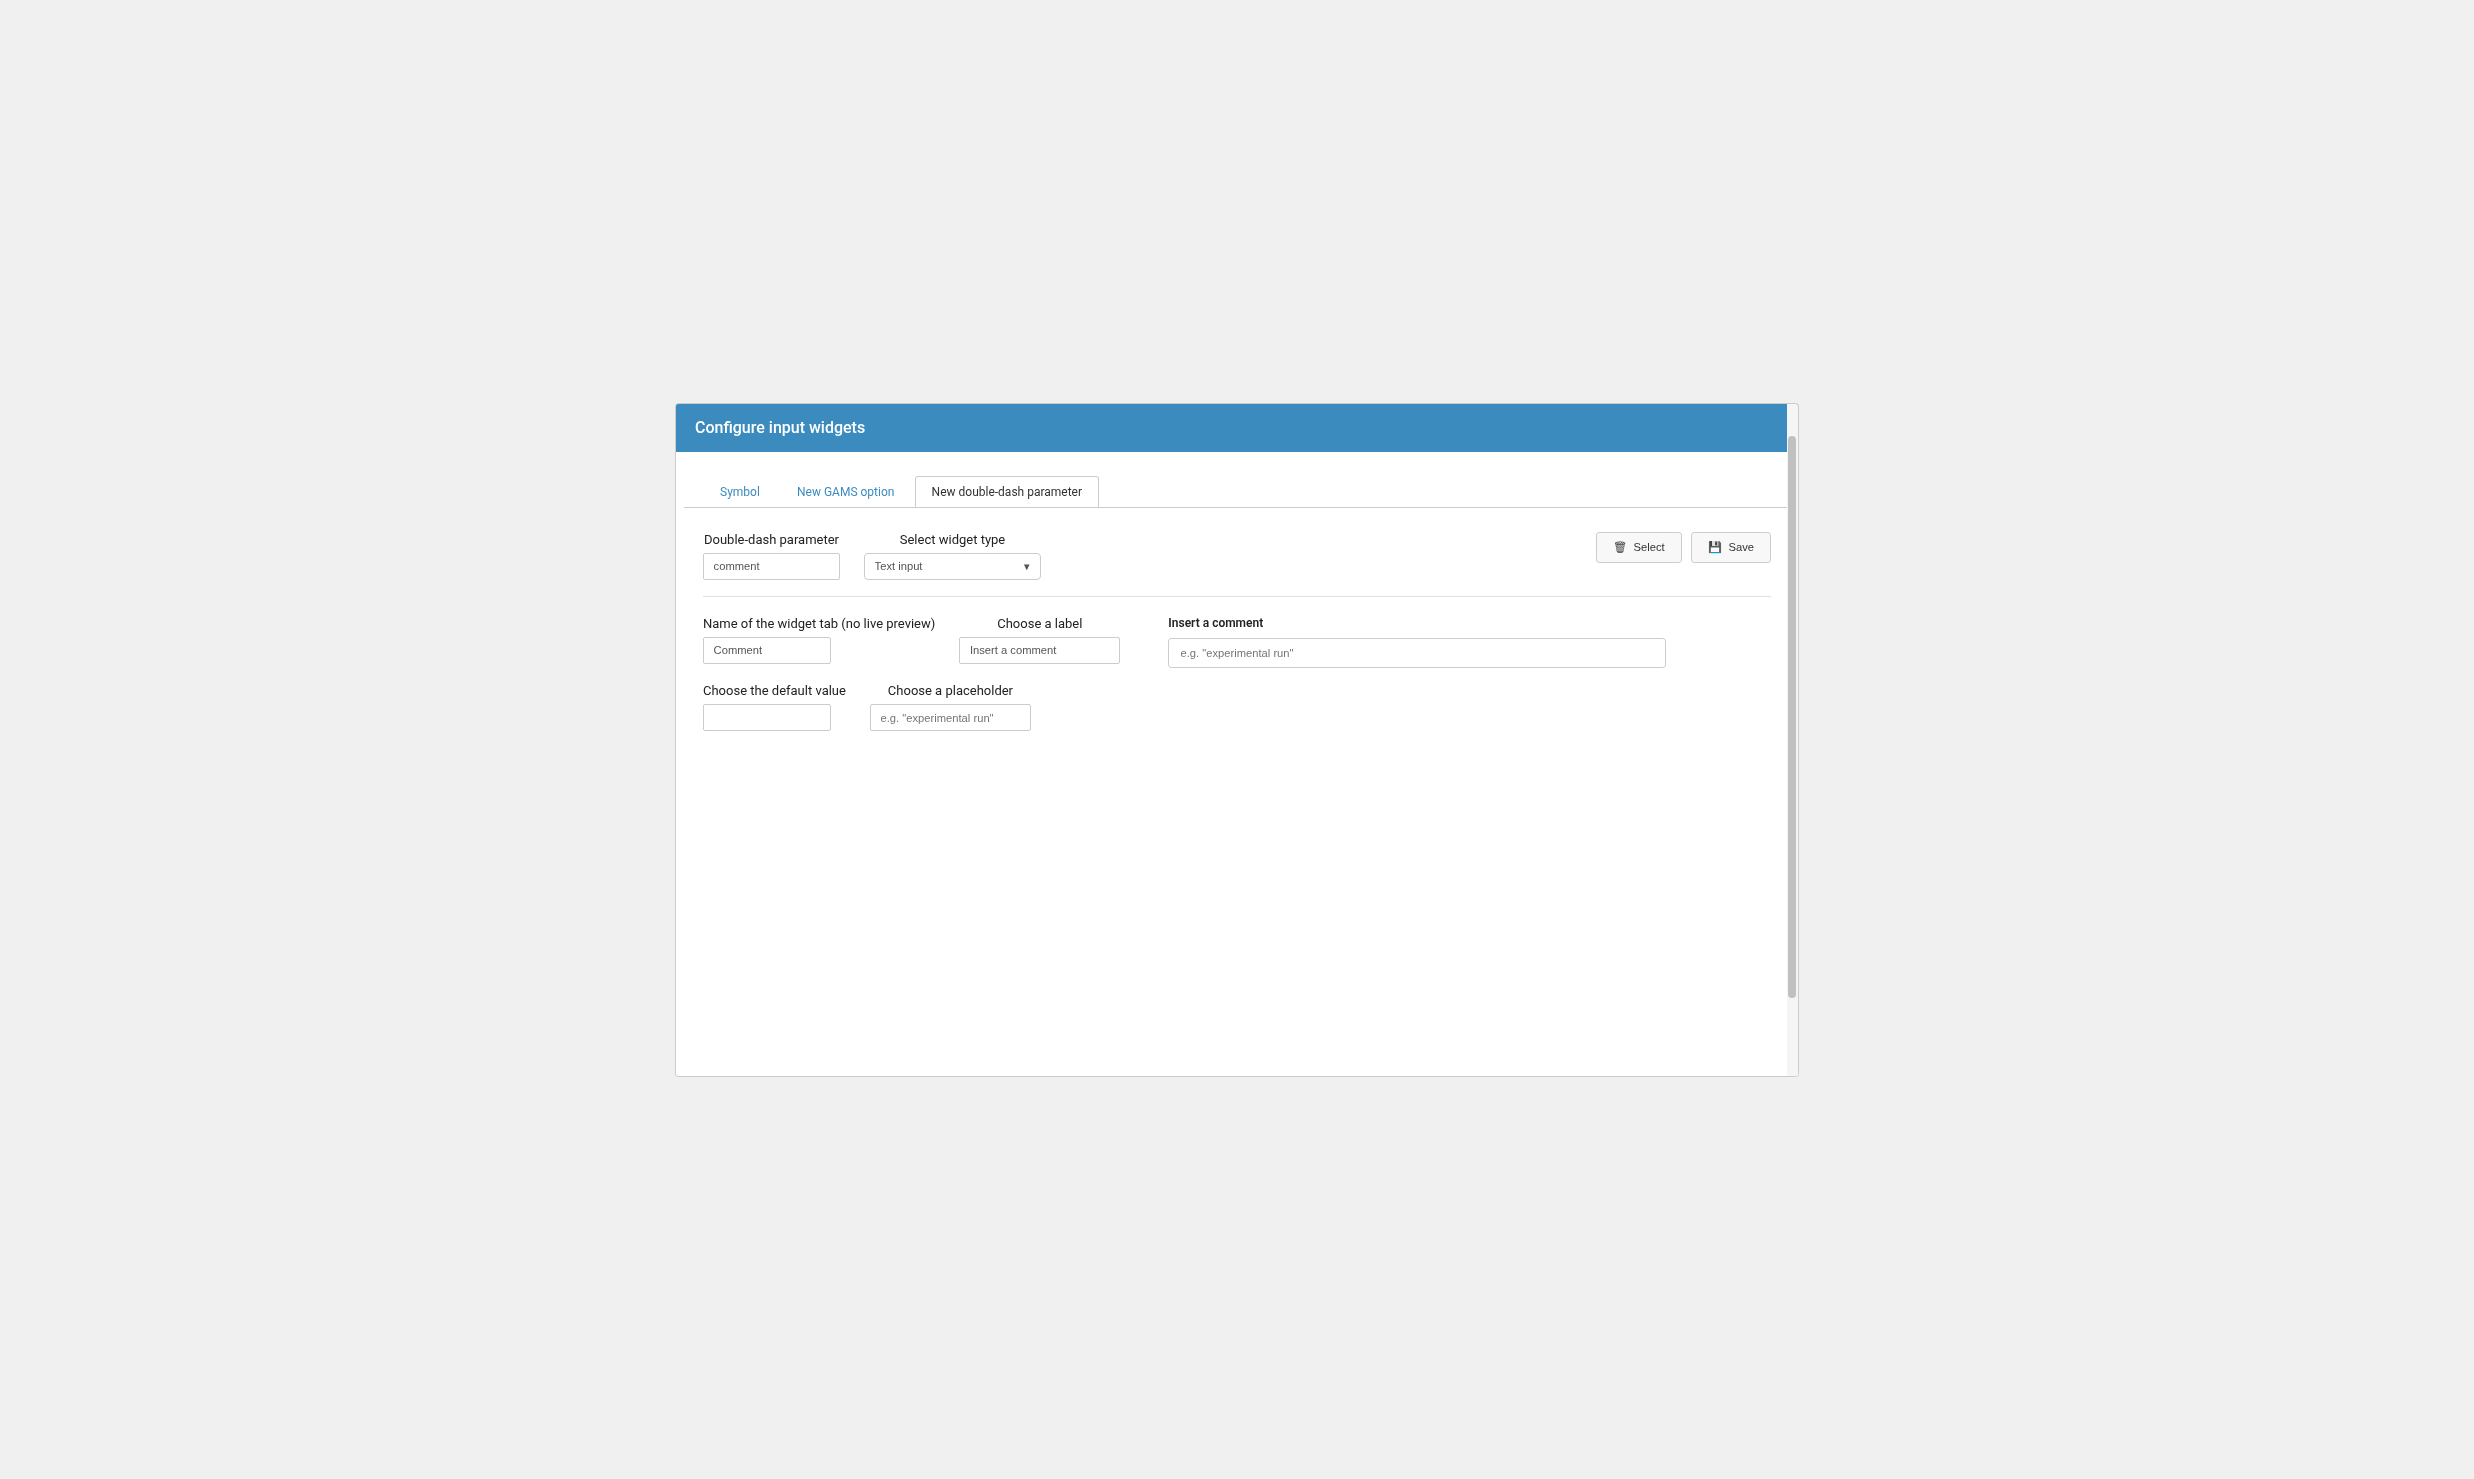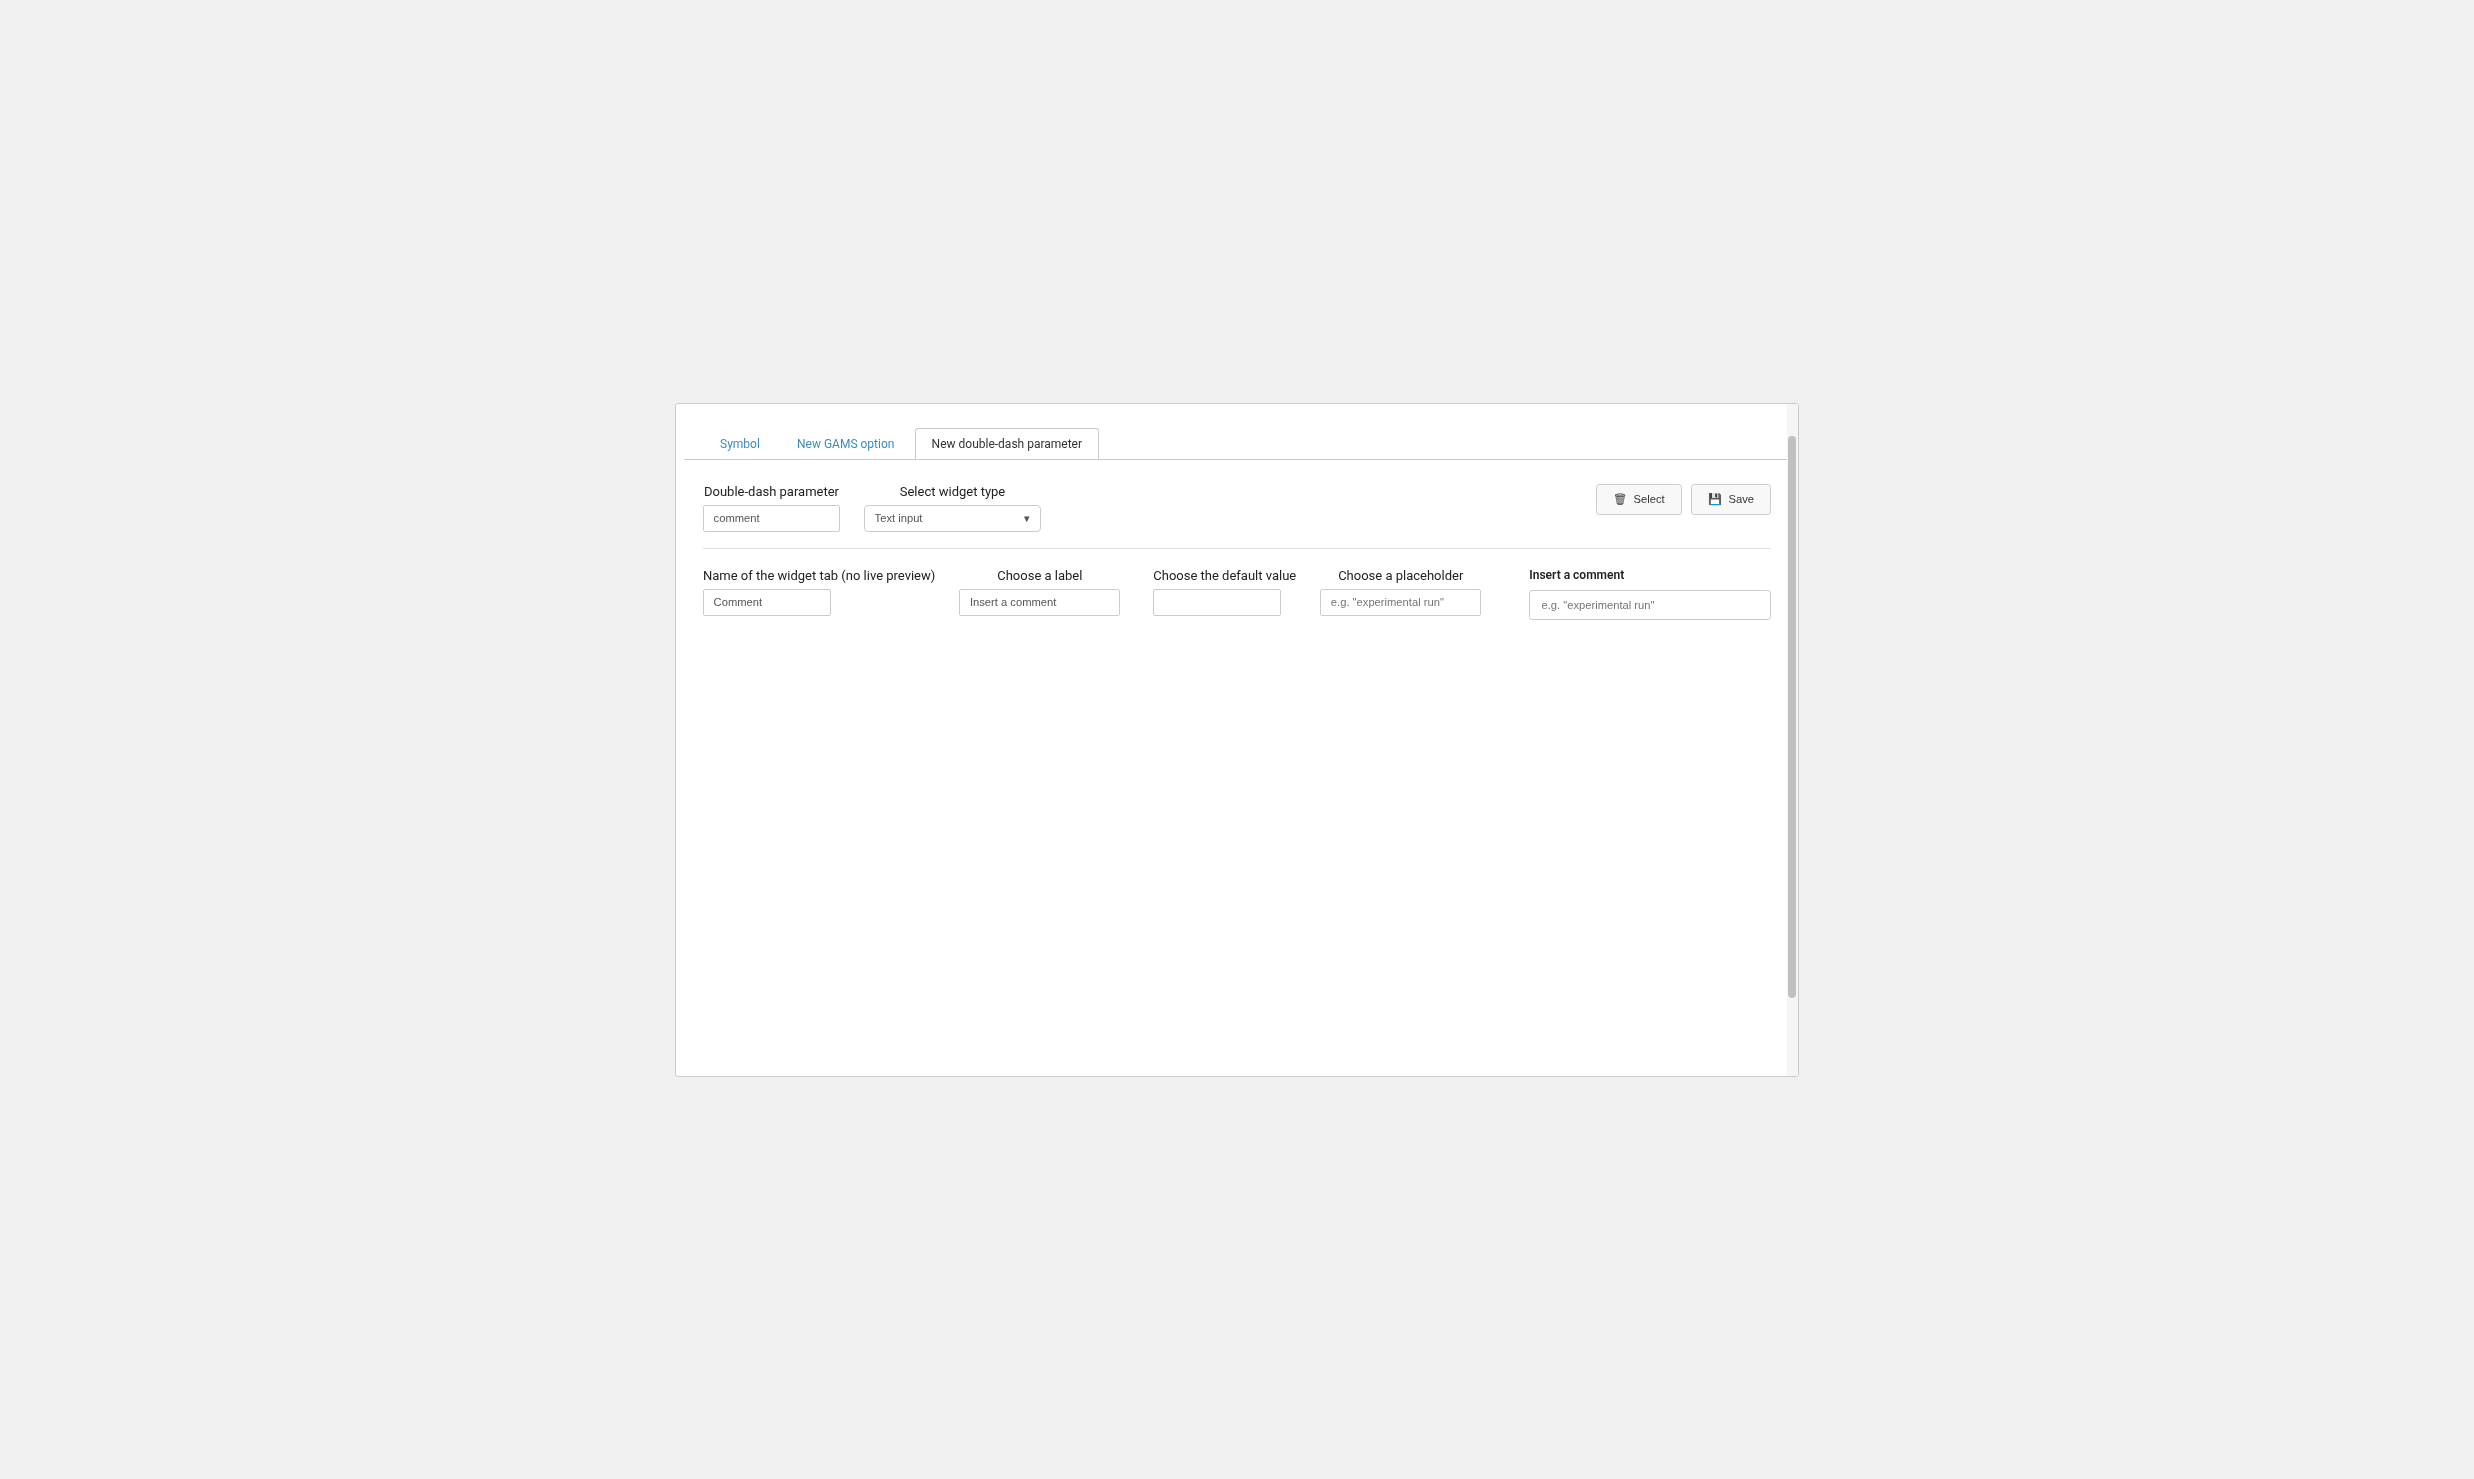--- a/index.html
+++ b/index.html
@@ -180,22 +180,22 @@
       margin-bottom: 19px;
     }
 
     .bottom-form-area {
       display: flex;
       gap: 48px;
     }
 
     .left-form-column {
       display: flex;
-      flex-direction: row;
-      gap: 33px;
+      flex-direction: column;
+      gap: 19px;
     }
 
     .right-preview-column {
       flex: 1;
     }
 
     .preview-label {
       font-size: 12px;
       font-weight: 600;
       color: #222;
@@ -235,20 +235,23 @@
       width: 8px;
       height: 562px;
       background: #c0c0c0;
       border-radius: 4px;
     }
   </style>
 </head>
 <body>
 
 <div class="window">
+  <div class="title-bar">
+    <span>Configure input widgets</span>
+  </div>
 
   <div class="content-area">
     <div class="tabs-row">
       <div class="tab">
         <span>Symbol</span>
       </div>
       <div class="tab">
         <span>New GAMS option</span>
       </div>
       <div class="tab active">

